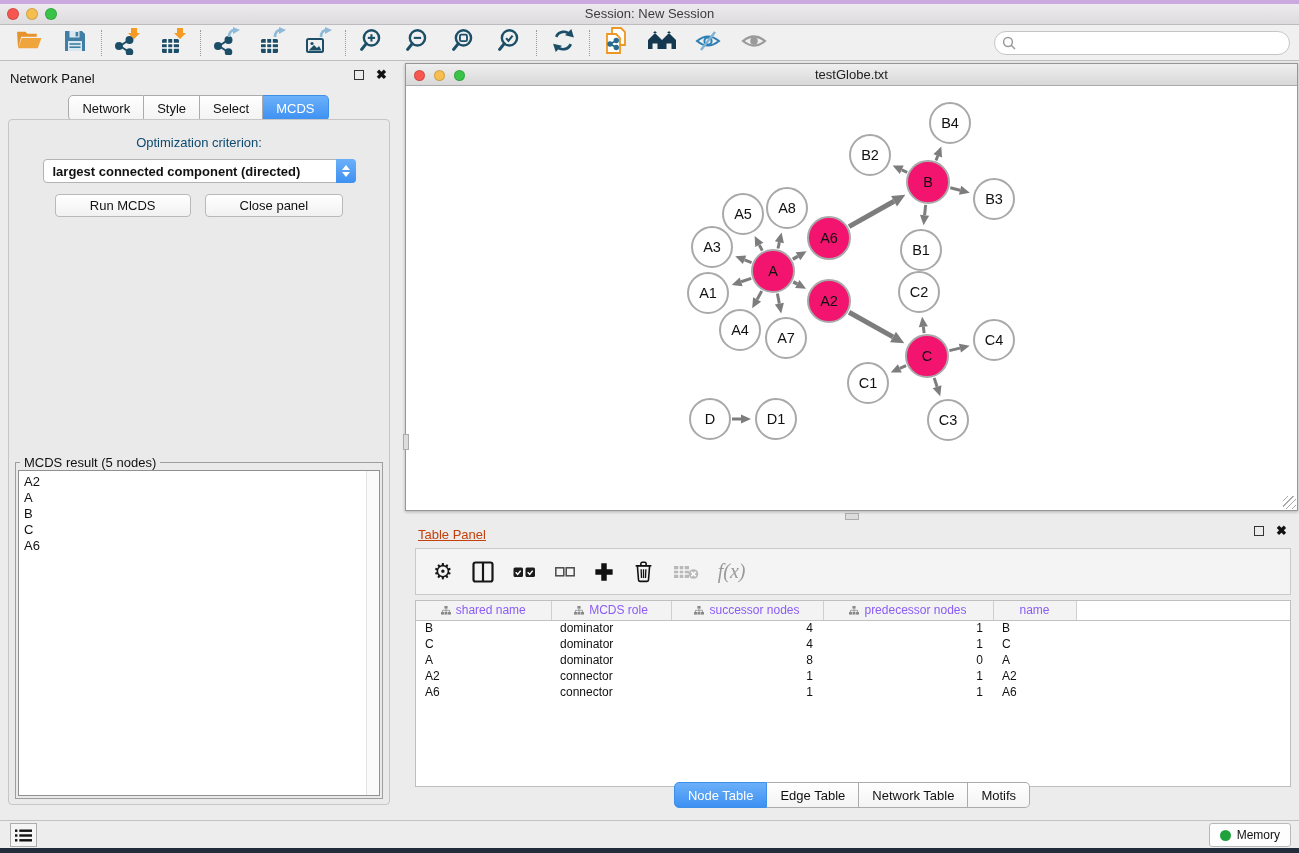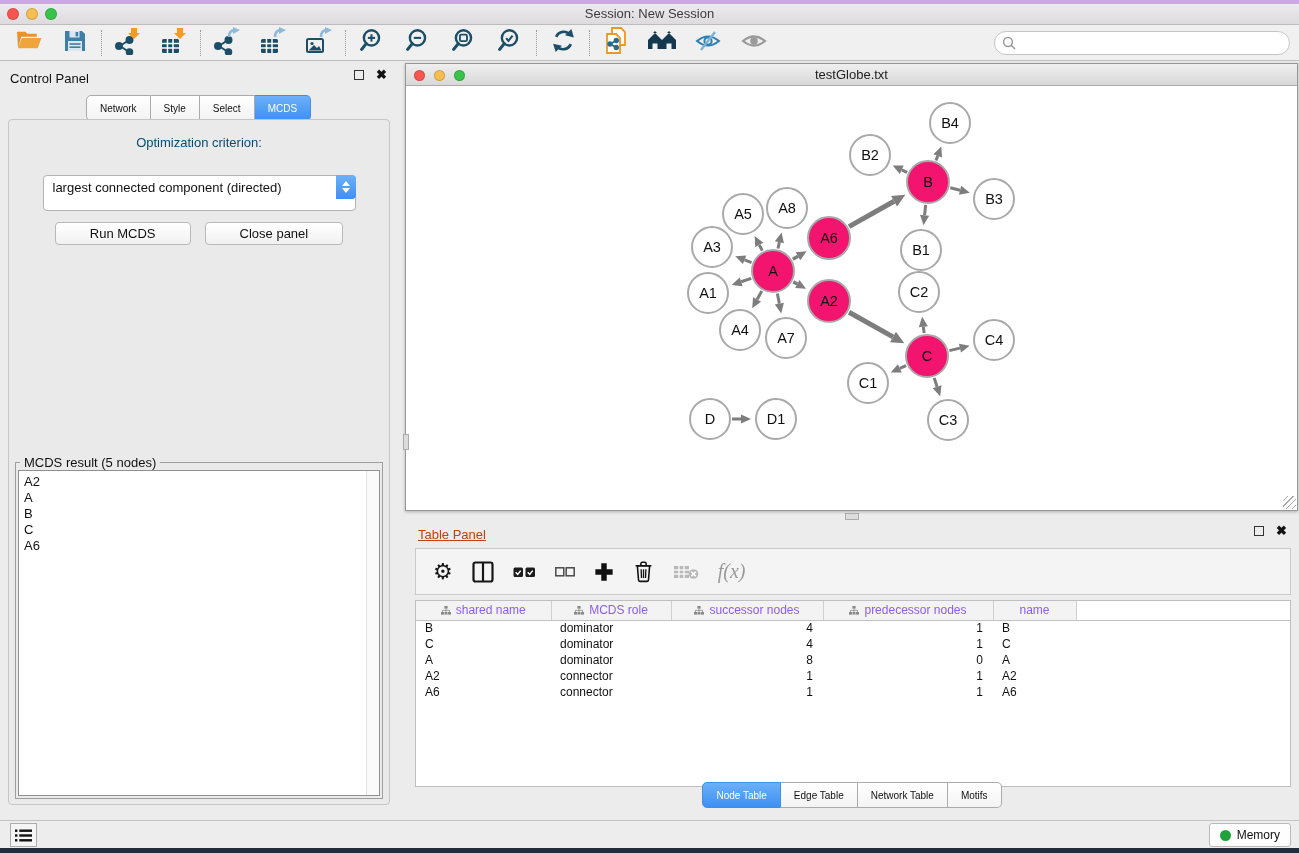--- a/index.html
+++ b/index.html
@@ -29,31 +29,31 @@
   .workspace { position:absolute; left:0; top:61px; width:1299px; height:759px; background:#ECECEC; }
 
   
   .control-panel { position:absolute; left:0; top:0; width:397px; height:759px; }
   .cp-header { position:absolute; left:10px; right:10px; top:8px; height:20px; }
   .cp-title { font-size:13px; color:#111; }
   .panel-ctrls { position:absolute; right:0; top:1px; display:flex; gap:12px; align-items:center; }
   .float-icon { width:10px; height:10px; border:1.4px solid #333; display:inline-block; }
   .close-icon { font-size:13px; font-weight:bold; color:#111; line-height:10px; }
   .seg { display:flex; }
-  .seg .seg-btn { height:22px; padding:12px 13px; font-size:10px; background:linear-gradient(#FFFFFF,#F3F3F3);
+  .seg .seg-btn { height:22px; padding:12px 13px; font-size:13px; background:linear-gradient(#FFFFFF,#F3F3F3);
     border:1px solid #ABABAB; border-left-width:0; color:#111; display:flex; align-items:center; }
   .seg .seg-btn:first-child { border-left-width:1px; border-radius:5px 0 0 5px; }
   .seg .seg-btn:last-child { border-radius:0 5px 5px 0; }
   .seg .seg-btn.active { background:linear-gradient(#6CB0F9,#3D90F2); border-color:#3D8FE8; color:#fff; }
   .cp-tabs { position:absolute; left:0; right:0; top:34px; display:flex; justify-content:center; }
   .cp-content { position:absolute; left:8px; right:7px; top:58px; bottom:15px; background:#EAEAEA;
     border:1px solid #C6C6C6; border-radius:4px; }
   .opt-label { margin-top:15px; text-align:center; font-size:13px; color:#0c4a6e; }
-  .dropdown { position:relative; width:313px; height:36px; margin:25px auto 0 auto; background:#fff;
-    border:1px solid #B3B3B3; border-radius:4px; }
+  .dropdown { position:relative; width:313px; height:24px; margin:9px auto 0 auto; background:#fff;
+    border:1px solid #B3B3B3; border-radius:4px;font-weight:bold; }
   .dropdown .dd-text { position:absolute; left:9px; top:4px; font-size:13px; color:#111; white-space:nowrap; }
   .dd-stepper { position:absolute; right:-1px; top:-1px; width:20px; height:24px; border-radius:0 4px 4px 0;
     background:linear-gradient(#6CB0F9,#3D90F2); display:flex; flex-direction:column; align-items:center; justify-content:center; gap:2px; }
   .dd-up { width:0; height:0; border-left:4px solid transparent; border-right:4px solid transparent; border-bottom:5px solid #fff; }
   .dd-down { width:0; height:0; border-left:4px solid transparent; border-right:4px solid transparent; border-top:5px solid #fff; }
   .cp-buttons { display:flex; justify-content:center; gap:14px; margin-top:11px; }
   .mac-btn { height:23px; padding:0 34px; font-size:13px; color:#111; background:linear-gradient(#FFFFFF,#F1F1F1);
     border:1px solid #B9B9B9; border-radius:4px; }
   .result-group { position:absolute; left:6px; width:368px; top:342px; height:337px; border:1px solid #9E9E9E; }
   .result-legend { position:absolute; top:-8px; left:4px; background:#EAEAEA; padding:0 4px; font-size:13px; color:#111; }
@@ -323,21 +323,21 @@
           <line x1="9.2" y1="9.2" x2="13" y2="13" stroke="#9A9A9A" stroke-width="1.5"></line>
         </svg>
       <input type="text" placeholder="" style="">
     </div>
   </div>
 
   <div class="workspace">
 
     <div class="control-panel">
       <div class="cp-header">
-        <span class="cp-title">Control Panel</span>
+        <span class="cp-title">Network Panel</span>
         <span class="panel-ctrls">
           <span class="float-icon"></span>
           <span class="close-icon">✖</span>
         </span>
       </div>
       <div class="cp-tabs seg" id="cp-tabs">
           <button class="seg-btn">Network</button>
           <button class="seg-btn">Style</button>
           <button class="seg-btn">Select</button>
           <button class="seg-btn active">MCDS</button>

